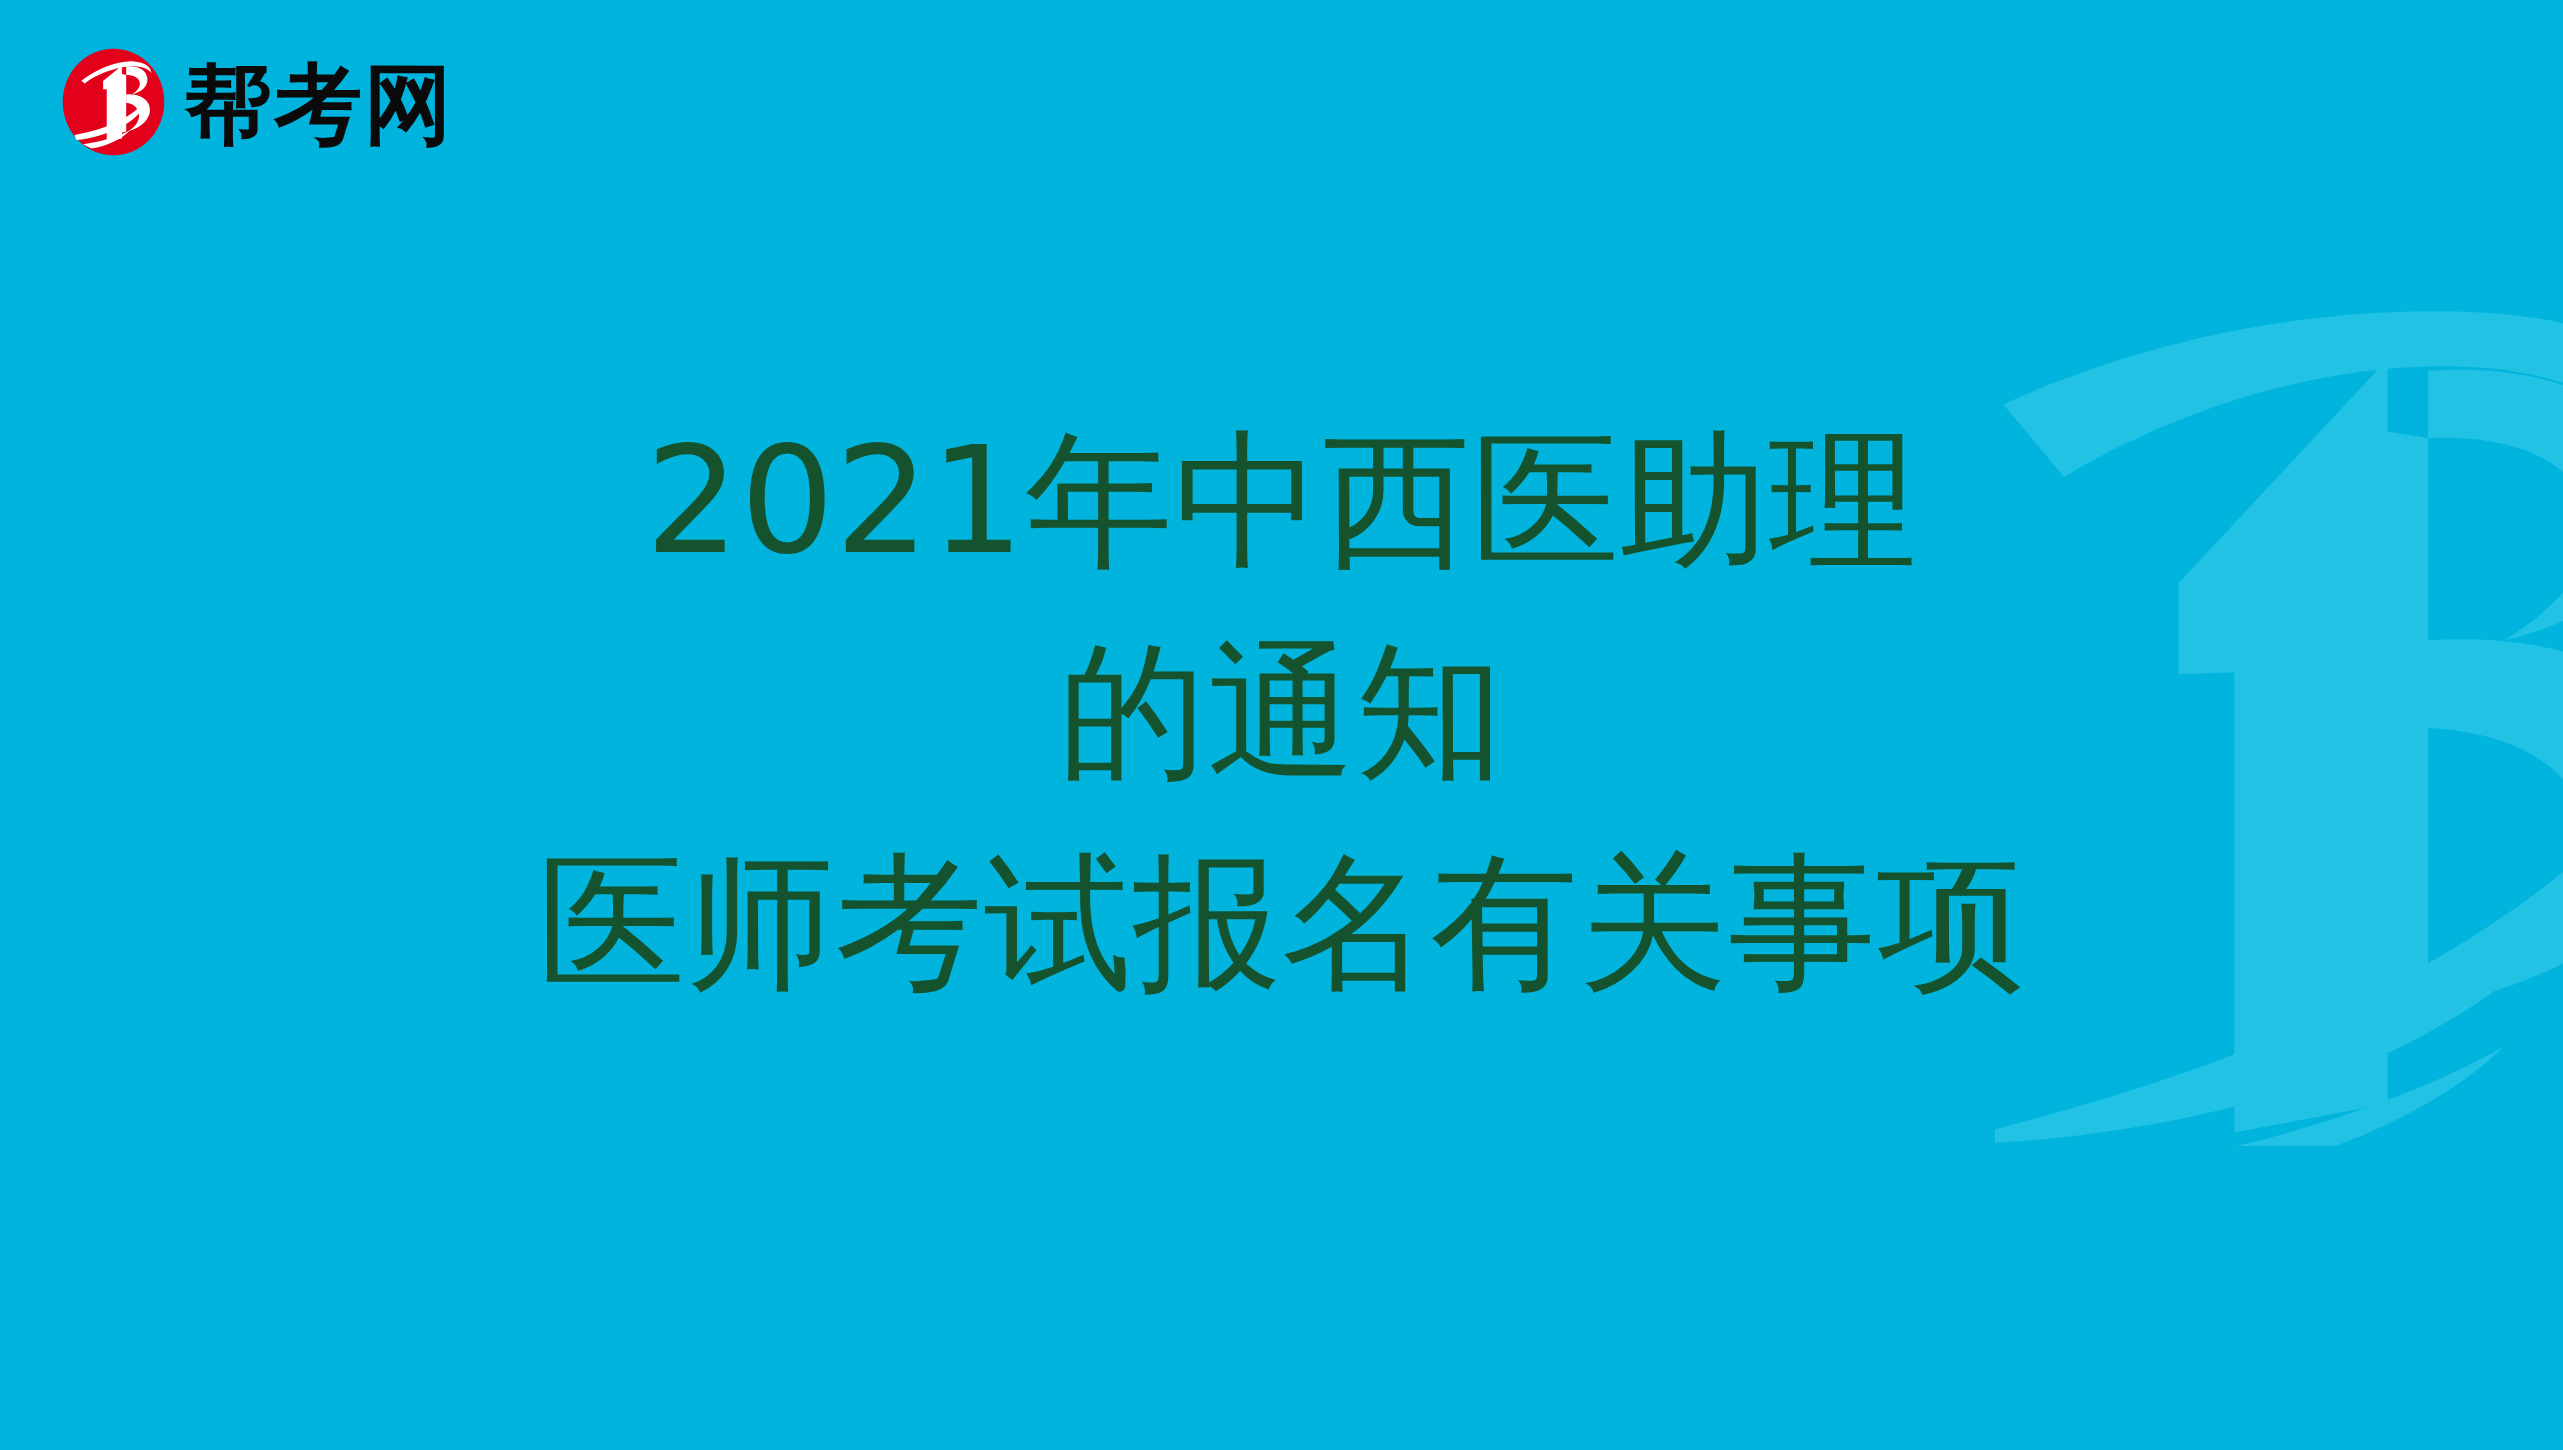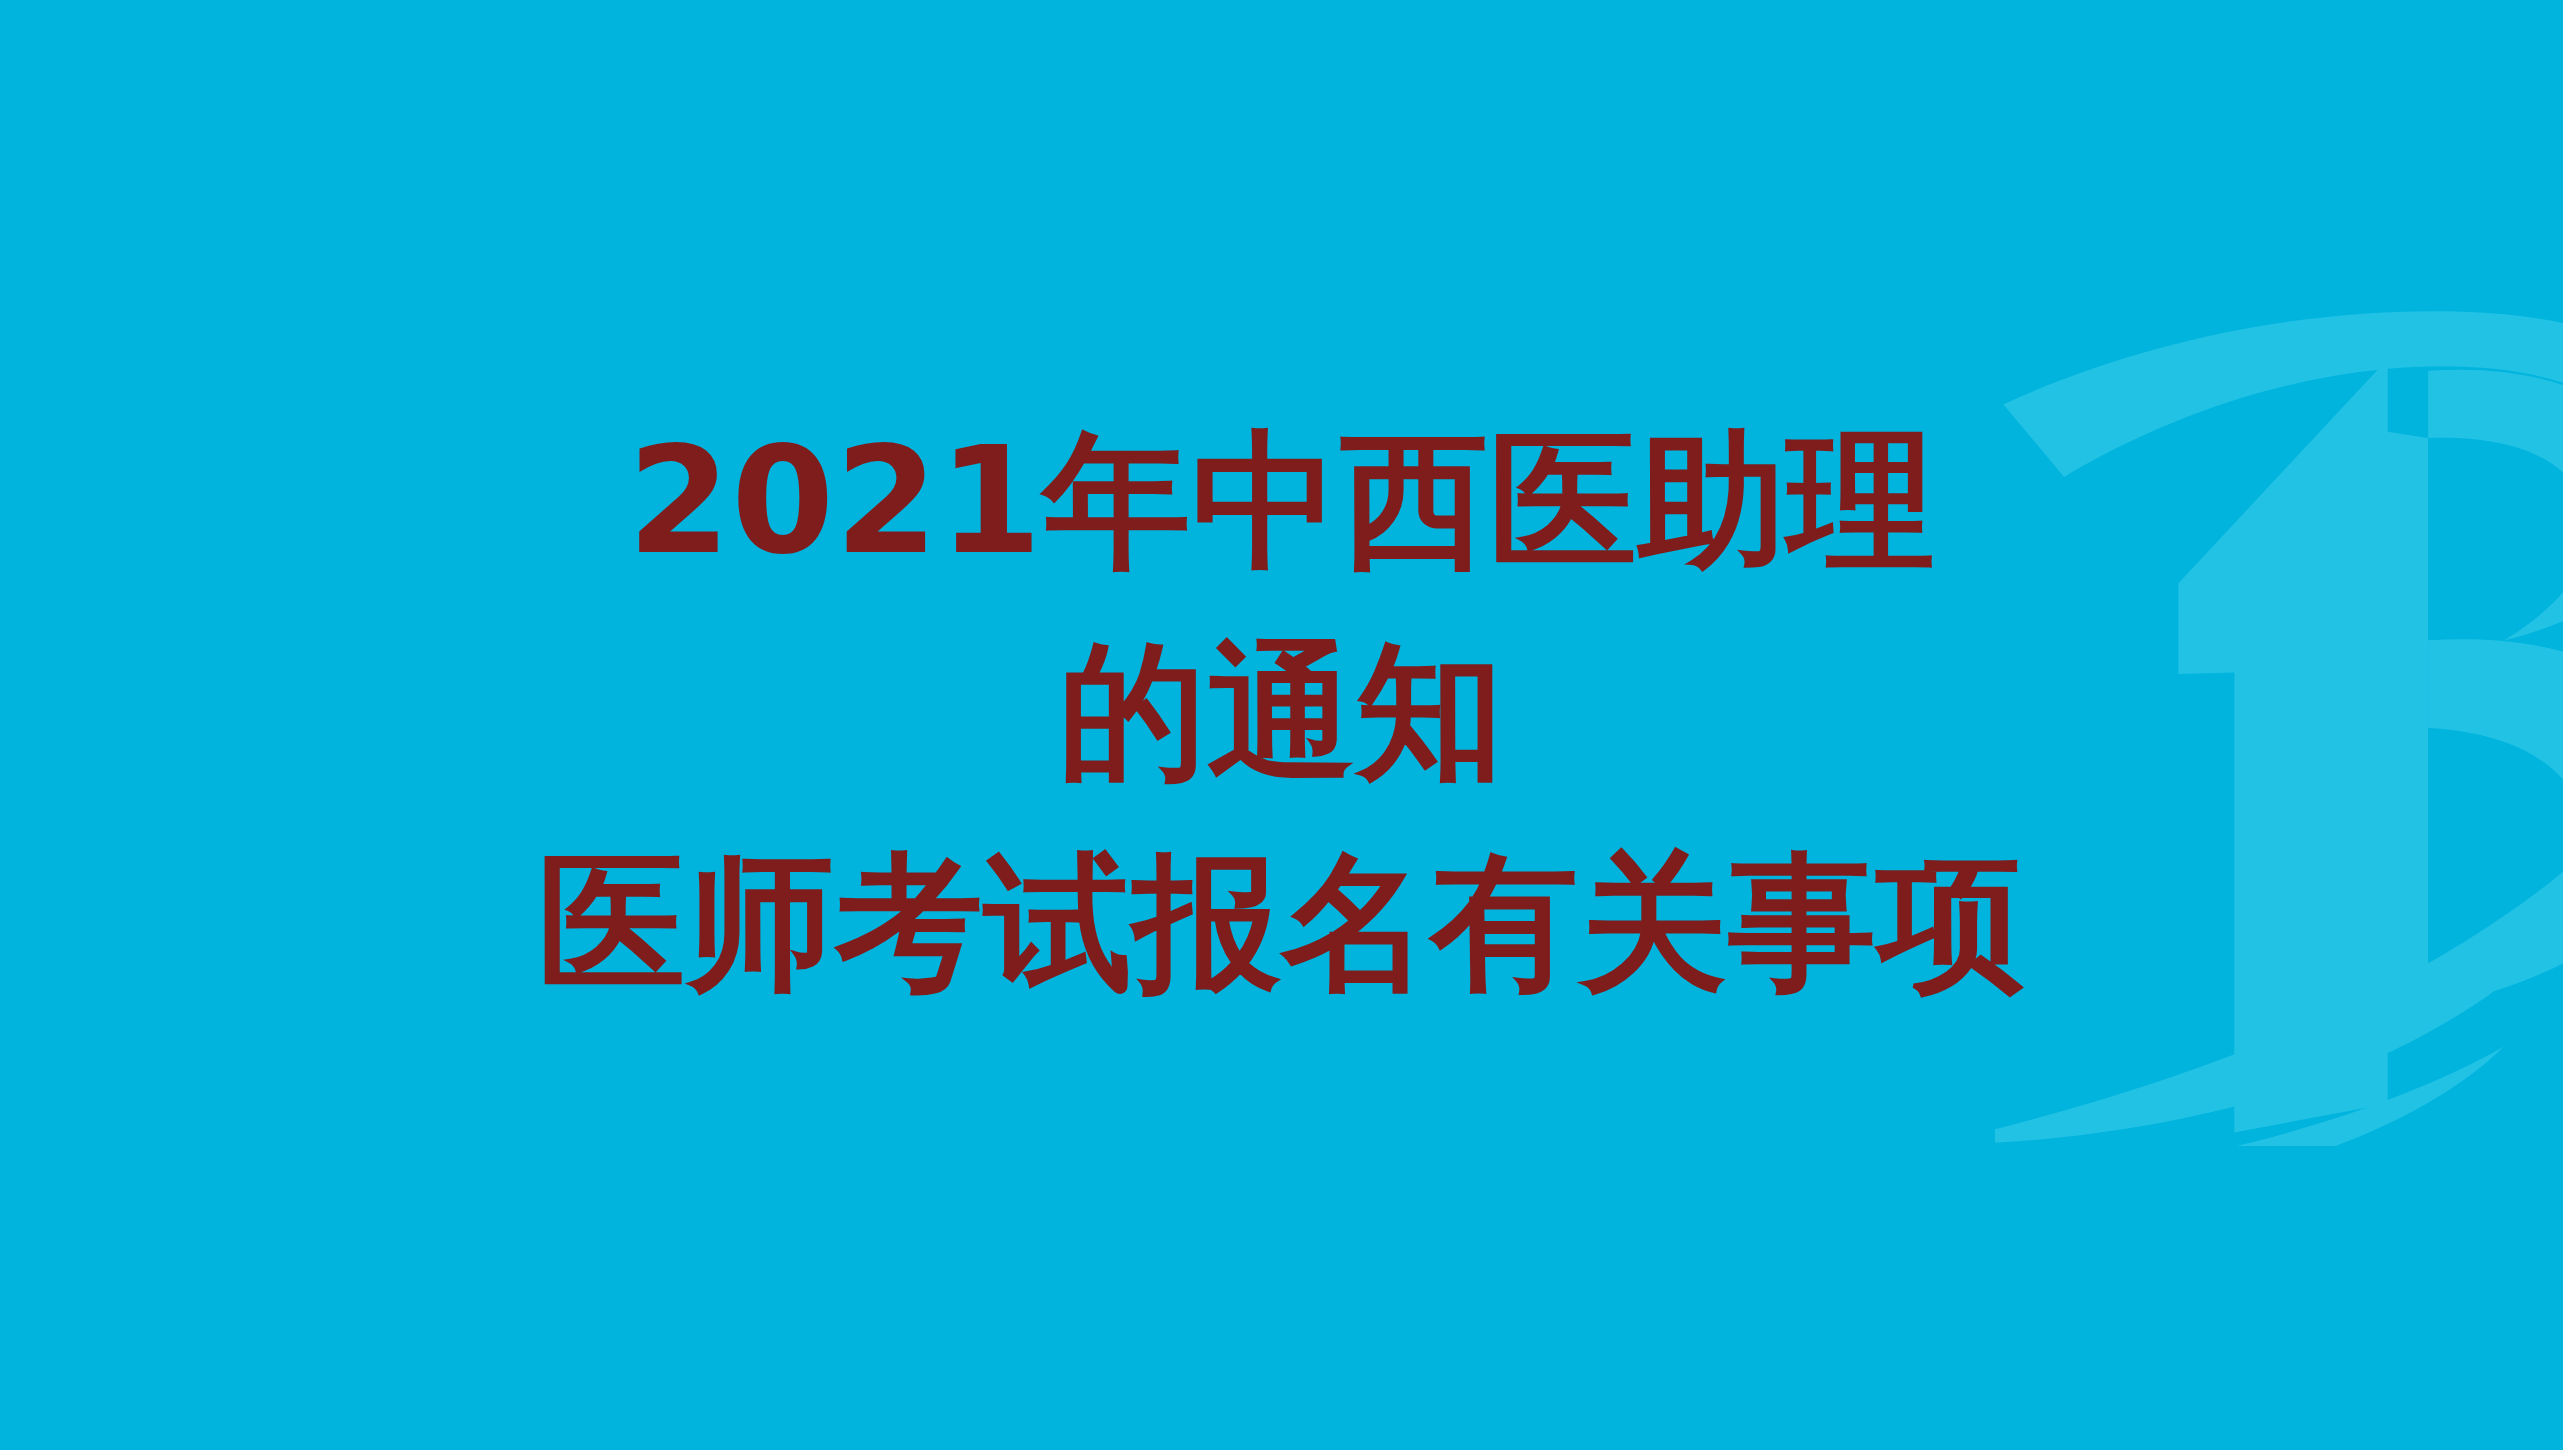--- a/index.html
+++ b/index.html
@@ -60,24 +60,24 @@
   
   .title-block {
     position: absolute;
     left: 0;
     top: 396px;
     width: 2563px;
     text-align: center;
   }
   .title-line {
     font-family: "DejaVu Sans", "Liberation Sans", sans-serif;
-    font-weight: 700;
+    font-weight: 400;
     font-size: 148px;
     line-height: 211px;
-    color: #7f1d1d;
+    color: #14532d;
     letter-spacing: 0.8px;
     white-space: nowrap;
   }
 </style>
 </head>
 <body>
 
 <div id="page">
 
   <div class="watermark">
@@ -99,20 +99,50 @@
 
         <path d="M700 190 L700 534 L700 856 L610 870 L610 176 Z"></path>
 
         <path d="M186 1010 C330 974 500 918 636 848 C772 778 880 700 944 622
                  C918 744 806 846 656 918 C520 982 344 1018 186 1026 Z"></path>
         <path d="M300 1062 C470 1040 660 986 790 912 C700 1000 540 1060 380 1082 Z"></path>
       </g>
     </svg>
   </div>
 
+  <div class="logo">
+
+    <span class="logo-badge">
+      <svg viewBox="0 0 124 130" xmlns="http://www.w3.org/2000/svg" aria-hidden="true">
+        <ellipse cx="62" cy="65" rx="60" ry="63" fill="#e2001a"></ellipse>
+        <g fill="#ffffff">
+
+          <path d="M24 40 C42 26 66 16 86 17 C99 18 106 23 107 31
+                   C103 25 92 22 79 23 C62 25 42 32 28 43 Z"></path>
+
+          <path d="M72 22 L72 36 L50 50 L50 40 Z"></path>
+          <path d="M72 36 L72 108 L54 111 L54 50 L50 50 L50 40 Z"></path>
+
+          <path d="M77 23 C92 22 101 28 102 37 C103 46 96 53 84 56
+                   C90 52 94 47 93 42 C92 36 86 33 77 33 Z"></path>
+
+          <path d="M77 56 C93 55 104 62 105 73 C106 85 95 95 79 100
+                   C88 94 93 87 92 80 C91 72 86 67 77 66 Z"></path>
+
+          <path d="M77 33 L77 66 L77 100 L68 102 L68 31 Z"></path>
+
+          <path d="M16 104 C34 101 55 95 70 87 C84 79 94 71 100 63
+                   C97 76 86 87 70 95 C54 103 35 108 18 110 Z"></path>
+          <path d="M26 115 C46 112 68 106 82 98 C72 109 54 117 36 120 Z"></path>
+        </g>
+      </svg>
+    </span>
+
+    <span class="logo-wordmark">帮考网</span>
+  </div>
 
   <div class="title-block">
     <div class="title-line">2021年中西医助理</div>
     <div class="title-line">的通知</div>
     <div class="title-line">医师考试报名有关事项</div>
   </div>
 
 </div>
 
 

